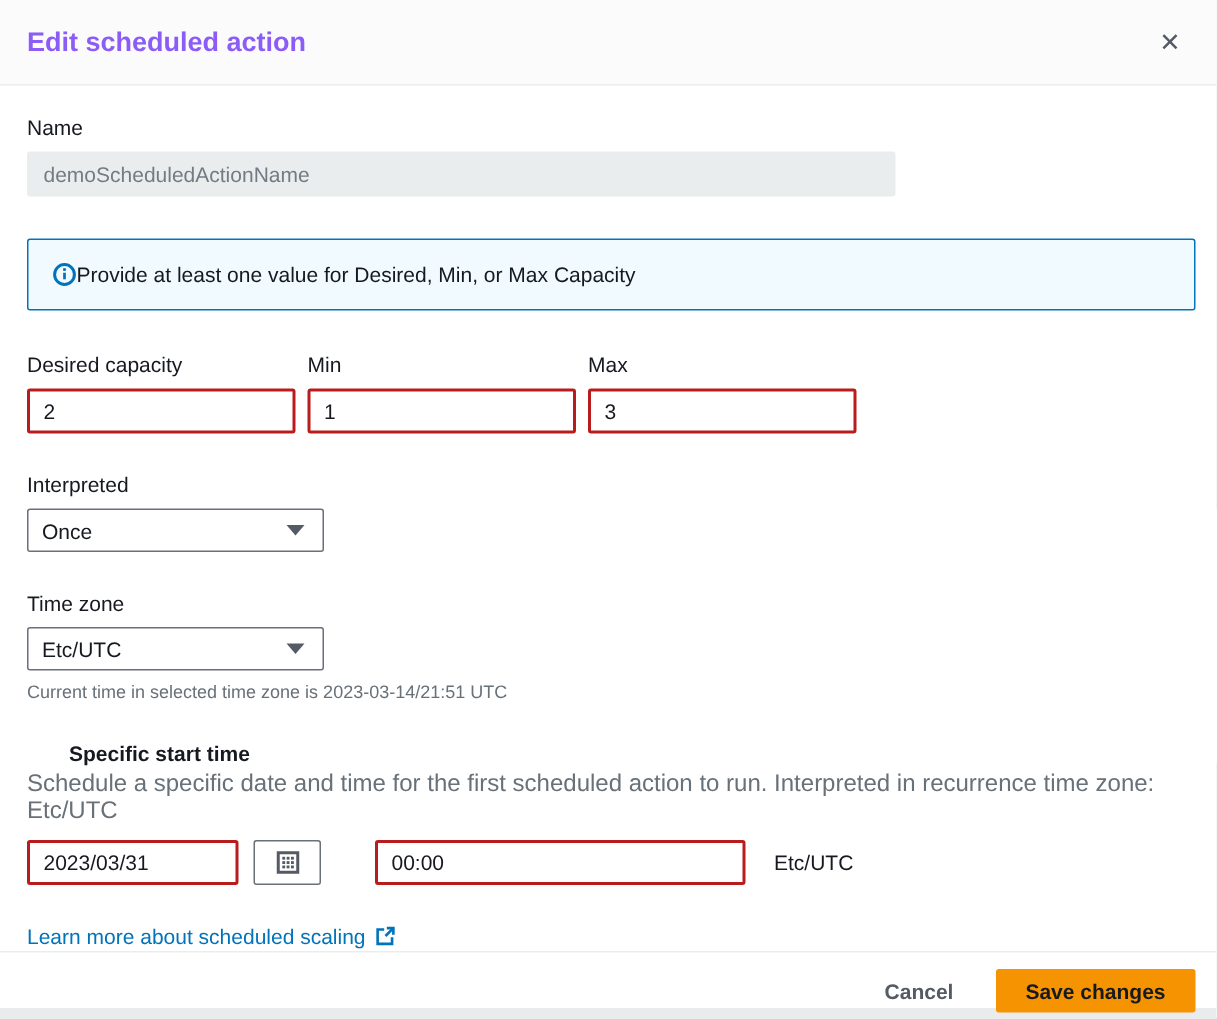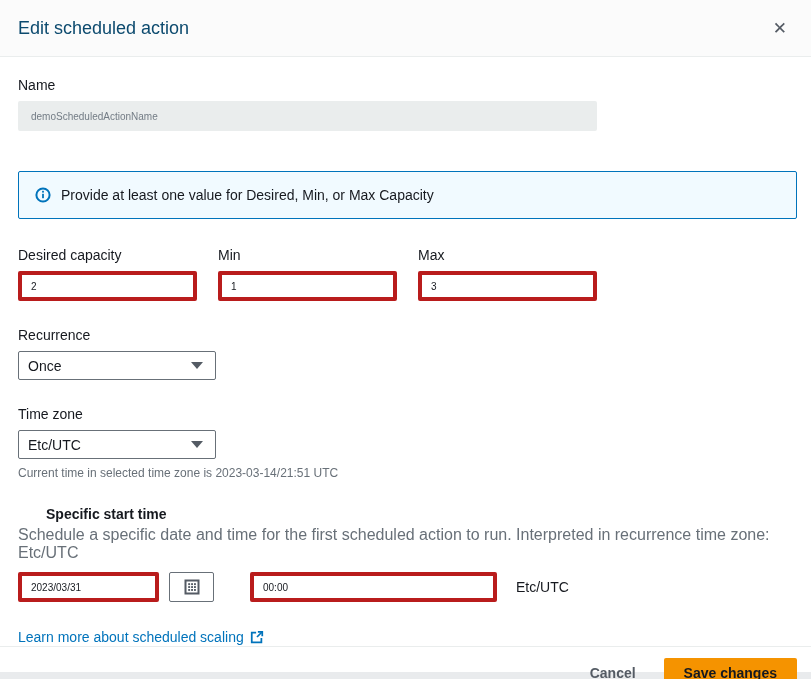--- a/index.html
+++ b/index.html
@@ -21,54 +21,54 @@
   .modal-header {
     height: 57px;
     background: #fbfbfb;
     border-bottom: 1px solid #eaeded;
     display: flex;
     align-items: center;
     justify-content: space-between;
     padding: 0 20px 0 18px;
     flex: 0 0 auto;
   }
-  .modal-title { font-size: 18px; font-weight: 400; color: #0c4a6e; }
+  .modal-title { font-size: 18px; font-weight: 700; color: #8b5cf6; }
   .close-btn {
     background: none; border: none; cursor: pointer;
     font-size: 17px; color: #545b64; line-height: 1; padding: 4px;
     font-family: "Liberation Sans", sans-serif;
   }
   
   .modal-body { padding: 20px 14px 0 18px; flex: 1 1 auto; }
   .field-label { font-size: 14px; color: #16191f; display: block; margin-bottom: 8px; }
   .text-input {
-    height: 30px; border: 4px solid #b91c1c; border-radius: 2px;
-    font-size: 10px; color: #16191f; padding: 0 9px; background: #fff;
+    height: 30px; border: 2px solid #b91c1c; border-radius: 2px;
+    font-size: 14px; color: #16191f; padding: 0 9px; background: #fff;
     font-family: "Liberation Sans", sans-serif; width: 100%;
   }
   .text-input:disabled, .text-input.disabled {
     background: #eaeded; border-color: #eaeded; color: #737c85;
   }
   .name-section { width: 579px; }
   
   .alert {
-    margin-top: 40px;
+    margin-top: 28px;
     border: 1px solid #0073bb;
     background: #f1faff;
     border-radius: 2px;
     padding: 15px 16px;
     display: flex;
     align-items: flex-start;
-    gap: 10px;
+    gap: 0;
     width: 779px;
   }
   .alert-text { font-size: 14px; color: #16191f; }
   .icon-wrap { display: inline-flex; align-items: center; flex: 0 0 auto; }
   
-  .capacity-row { margin-top: 28px; display: flex; gap: 21px; }
+  .capacity-row { margin-top: 28px; display: flex; gap: 8px; }
   .capacity-col { width: 179px; }
   
   .section { margin-top: 26px; }
   .select-box {
     width: 198px; height: 29px; border: 1px solid #687078; border-radius: 2px;
     background: #fff; display: flex; align-items: center; justify-content: space-between;
     padding: 0 12px 0 9px; font-size: 14px; color: #16191f; cursor: pointer;
   }
   .caret {
     width: 0; height: 0; border-left: 6px solid transparent;
@@ -150,21 +150,21 @@
         <label class="field-label">Min</label>
         <input class="text-input" value="1" style="">
       </div>
       <div class="capacity-col">
         <label class="field-label">Max</label>
         <input class="text-input" value="3" style="">
       </div>
     </div>
 
     <div class="section">
-      <label class="field-label">Recurrence</label>
+      <label class="field-label">Interpreted</label>
       <div class="select-box">
         <span>Once</span>
         <span class="caret"></span>
       </div>
     </div>
 
     <div class="section">
       <label class="field-label">Time zone</label>
       <div class="select-box">
         <span>Etc/UTC</span>

